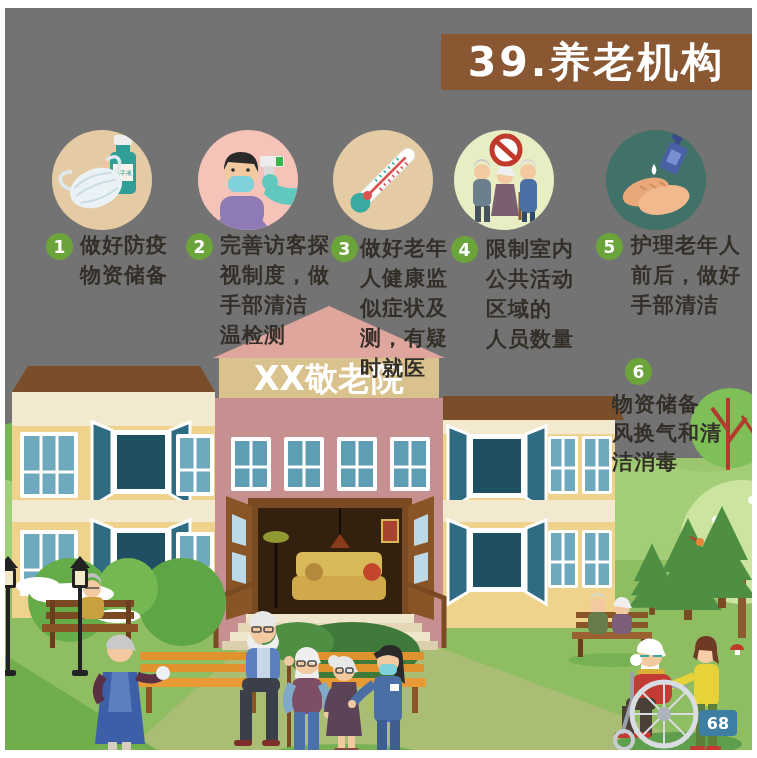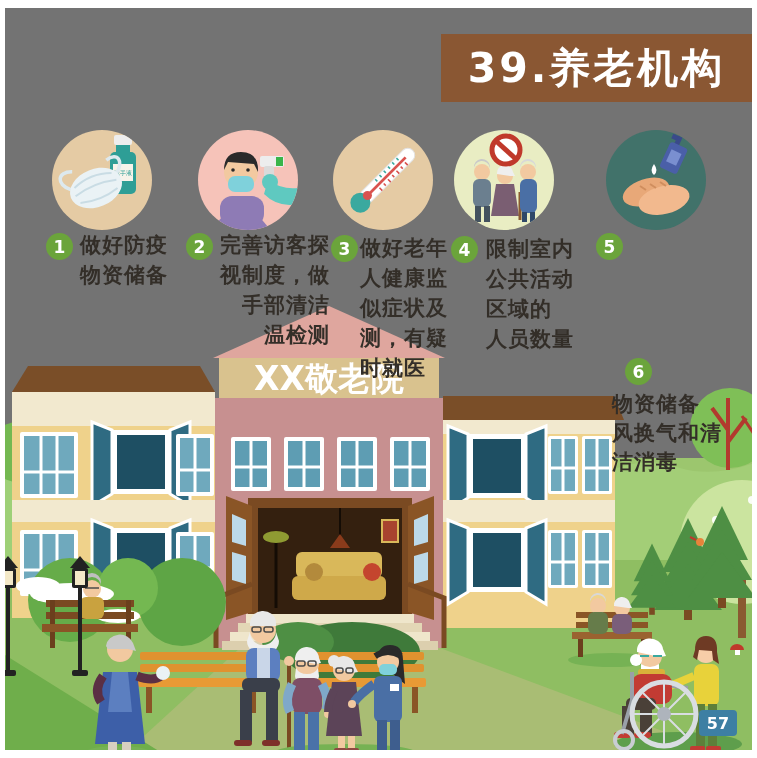--- a/index.html
+++ b/index.html
@@ -1,34 +1,34 @@
 <!DOCTYPE html>
 <html><head>
 <meta charset="utf-8">
 <style>
   html,body{margin:0;padding:0;background:#e8e8e8;}
   .canvas{position:relative;width:757px;height:758px;background:#FFFFFF;overflow:hidden;
           font-family:"DejaVu Sans","Liberation Sans",sans-serif;}
   .sky{position:absolute;left:5px;top:8px;width:747px;height:742px;background:#737373;}
   .scene{position:absolute;left:0;top:0;}
-  .banner{position:absolute;left:441px;top:34px;width:311px;height:68px;background:#8A5733;
+  .banner{position:absolute;left:441px;top:34px;width:311px;height:56px;background:#8A5733;
           display:flex;align-items:center;justify-content:center;}
   .banner span{color:#FFFFFF;font-size:41px;font-weight:bold;letter-spacing:3px;}
   .icon-circle{position:absolute;width:100px;height:100px;border-radius:50%;overflow:hidden;}
   .ic1{left:52px;top:130px;background:#E5CBA4;}
   .ic2{left:198px;top:130px;background:#F6C3B9;}
   .ic3{left:333px;top:130px;background:#E5CBA4;}
   .ic4{left:454px;top:130px;background:#E9EDC3;}
   .ic5{left:606px;top:130px;background:#41726A;}
   .badge{position:absolute;width:27px;height:27px;border-radius:50%;background:#6BA43B;color:#FFFFFF;
          font-size:17px;font-weight:bold;display:flex;align-items:center;justify-content:center;}
   .b1{left:46px;top:233px;} .b2{left:186px;top:233px;} .b3{left:331px;top:235px;}
   .b4{left:451px;top:236px;} .b5{left:596px;top:233px;} .b6{left:625px;top:358px;}
   .tip-text{position:absolute;color:#332E28;font-size:21px;font-weight:bold;line-height:30px;letter-spacing:1px;white-space:nowrap;}
-  .t1{left:80px;top:230px;} .t2{left:220px;top:230px;text-align:right;} .t3{left:360px;top:233px;}
+  .t1{left:80px;top:230px;} .t2{left:220px;top:230px;} .t3{left:360px;top:233px;}
   .t4{left:486px;top:234px;} .t5{left:631px;top:230px;}
   .t6{left:612px;top:390px;line-height:29px;}
   .page-badge{position:absolute;left:699px;top:710px;width:38px;height:26px;background:#3D7FA3;
               border-radius:4px;color:#FFFFFF;font-size:16px;font-weight:bold;
               display:flex;align-items:center;justify-content:center;}
 </style>
 </head>
 <body>
 
 <div class="canvas">
@@ -467,23 +467,28 @@
       </g>
       <path d="M48,34 q5,7 0,11 q-5,-4 0,-11" fill="#FFFFFF"></path>
       <g>
         <ellipse cx="40" cy="62" rx="24" ry="13" transform="rotate(-18 40 62)" fill="#E8A878"></ellipse>
         <ellipse cx="58" cy="70" rx="26" ry="14" transform="rotate(-14 58 70)" fill="#F2B98E"></ellipse>
         <path d="M34,56 l6,4 M44,54 l6,4 M54,52 l6,4" stroke="#D08E5E" stroke-width="2" fill="none"></path>
       </g>
     </svg>
   </div>
   <div class="badge b5">5</div>
+  <div class="tip-text t5">
+    <div>护理老年人</div>
+    <div>前后，做好</div>
+    <div>手部清洁</div>
+  </div>
 
   <div class="badge b6">6</div>
   <div class="tip-text t6">
     <div>物资储备</div>
     <div>风换气和清</div>
     <div>洁消毒</div>
   </div>
 
-  <div class="page-badge">57</div>
+  <div class="page-badge">68</div>
 
 </div>
 
 </body></html>

